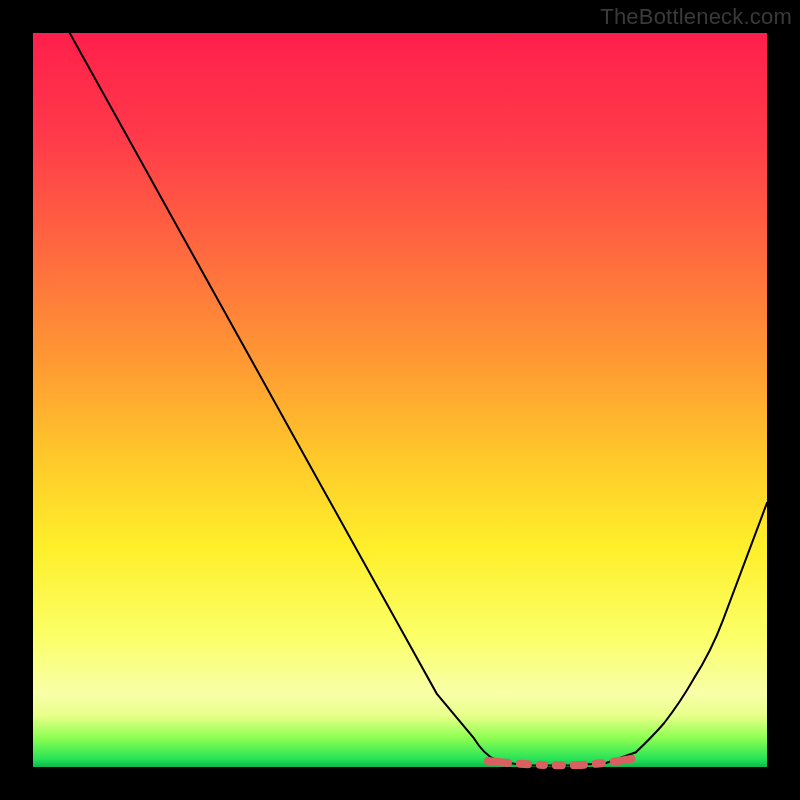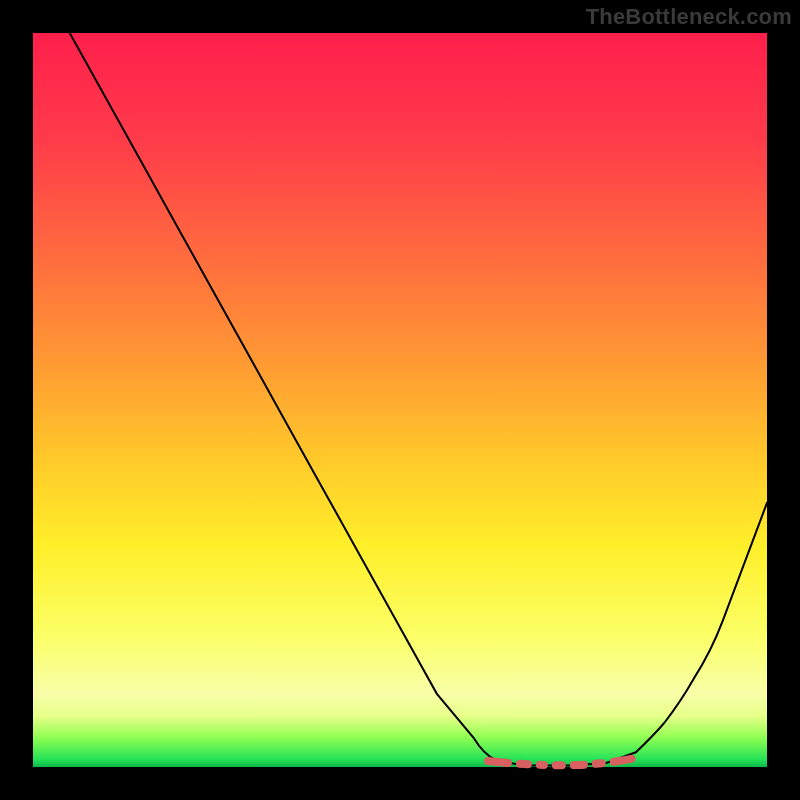--- a/index.html
+++ b/index.html
@@ -16,21 +16,21 @@
     width: 800px;
     height: 800px;
     background: #000;
   }
   .watermark {
     position: absolute;
     top: 4px;
     right: 8px;
     color: #3a3a3a;
     font-size: 22px;
-    font-weight: 700;
+    font-weight: 400;
     letter-spacing: 0.2px;
     user-select: none;
   }
   .plot {
     position: absolute;
     left: 33px;
     top: 33px;
     width: 734px;
     height: 734px;
     

